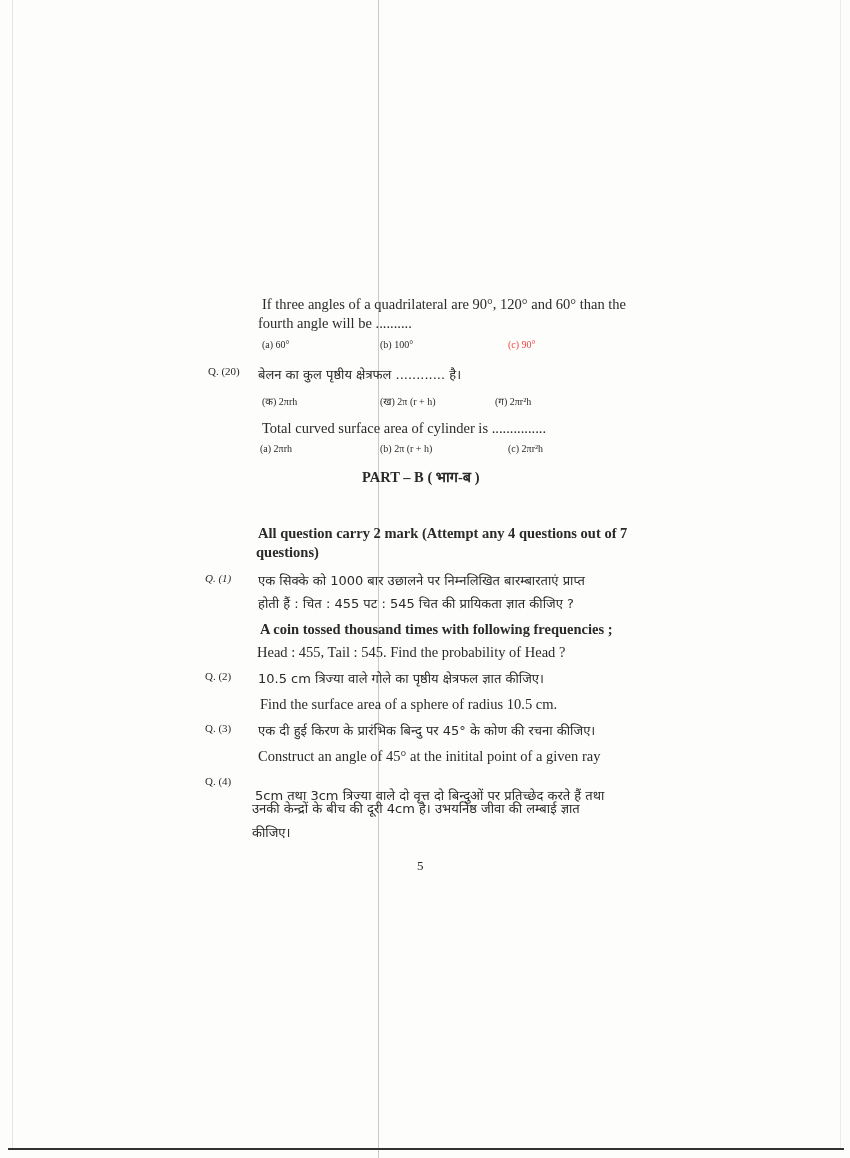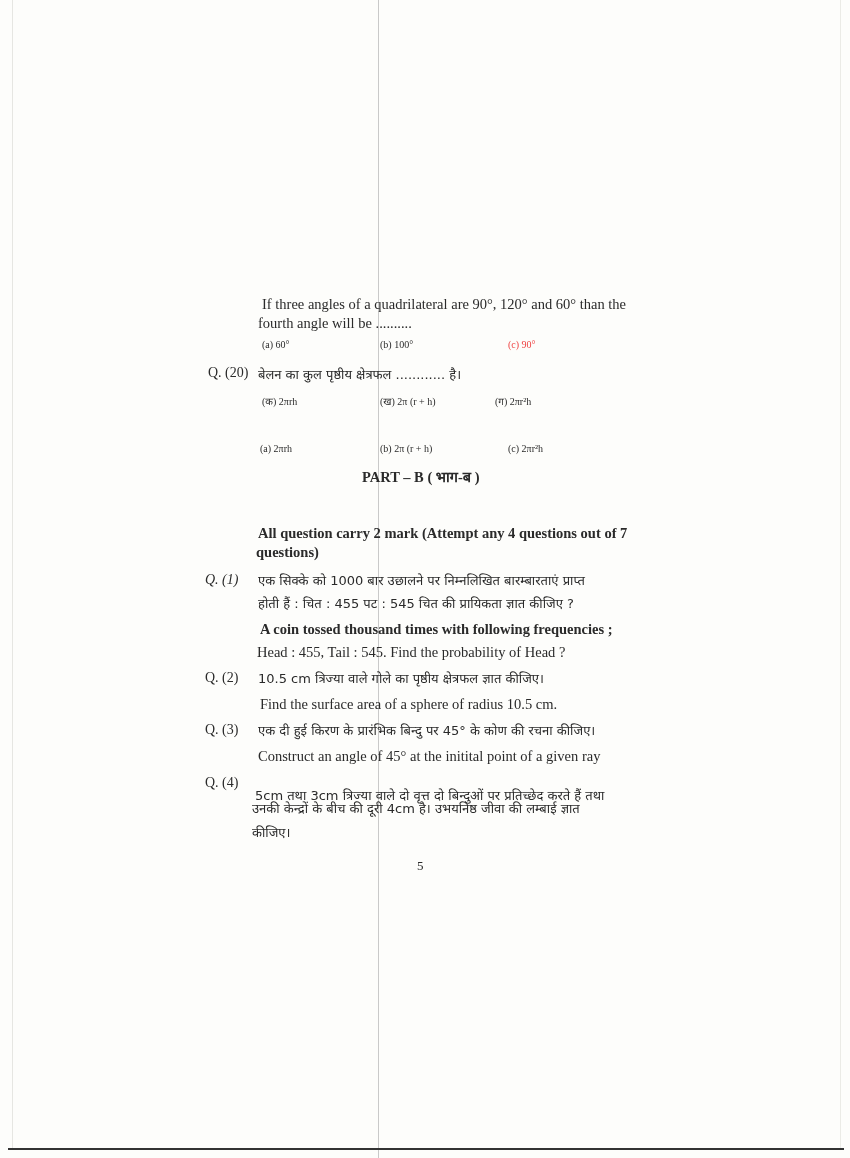--- a/index.html
+++ b/index.html
@@ -11,21 +11,21 @@
   }
   .page { position:absolute; left:0; top:0; width:850px; height:1158px; }
   .edge-left { position:absolute; left:12px; top:0; width:1px; height:1150px; background:#e6e6e2; }
   .edge-right { position:absolute; left:840px; top:0; width:1px; height:1150px; background:#ebebe6; }
   .fold { position:absolute; left:378px; top:0; width:1px; height:1158px; background:#c9c9c9; }
   .bottom-rule { position:absolute; left:8px; top:1148px; width:836px; height:2px; background:#333; }
   .line { position:absolute; white-space:nowrap; font-size:14.5px; line-height:18px; }
   .hi { font-family:"DejaVu Sans",sans-serif; font-size:13px; }
   .bold { font-weight:bold; }
   .opt { position:absolute; white-space:nowrap; font-size:10px; }
-  .qnum { position:absolute; white-space:nowrap; font-size:14px; }
+  .qnum { position:absolute; white-space:nowrap; font-size:11px; }
   .pageno { position:absolute; left:417px; top:858px; font-size:13px; }
   .faded { color:#ef4444; }
 </style>
 </head>
 <body>
 
 <div class="page">
   <div class="edge-left"></div>
   <div class="edge-right"></div>
   <div class="fold"></div>
@@ -35,20 +35,21 @@
   <div class="line" style="left:258px; top:314px;">fourth angle will be ..........</div>
   <div class="opt" style="left:262px; top:339px;">(a) 60°</div>
   <div class="opt" style="left:380px; top:339px;">(b) 100°</div>
   <div class="opt faded" style="left:508px; top:339px;">(c) 90°</div>
 
   <div class="qnum" style="left:208px; top:365px;">Q. (20)</div>
   <div class="line hi" style="left:258px; top:366px;">बेलन का कुल पृष्ठीय क्षेत्रफल ............ है।</div>
   <div class="opt" style="left:262px; top:394px;">(क) 2πrh</div>
   <div class="opt" style="left:380px; top:394px;">(ख)  2π (r + h)</div>
   <div class="opt" style="left:495px; top:394px;">(ग)  2πr²h</div>
+  <div class="line" style="left:262px; top:419px;">Total curved surface area of cylinder is ...............</div>
   <div class="opt" style="left:260px; top:443px;">(a) 2πrh</div>
   <div class="opt" style="left:380px; top:443px;">(b) 2π (r + h)</div>
   <div class="opt" style="left:508px; top:443px;">(c) 2πr²h</div>
 
   <div class="line bold" style="left:362px; top:468px;">PART – B ( भाग-ब )</div>
   <div class="line bold" style="left:258px; top:524px;">All question carry 2 mark (Attempt any 4 questions out of 7</div>
   <div class="line bold" style="left:256px; top:543px;">questions)</div>
 
   <div class="qnum" style="left:205px; top:572px;font-style:italic;">Q. (1)</div>
   <div class="line hi" style="left:258px; top:572px;">एक सिक्के को 1000 बार उछालने पर निम्नलिखित बारम्बारताएं प्राप्त</div>

